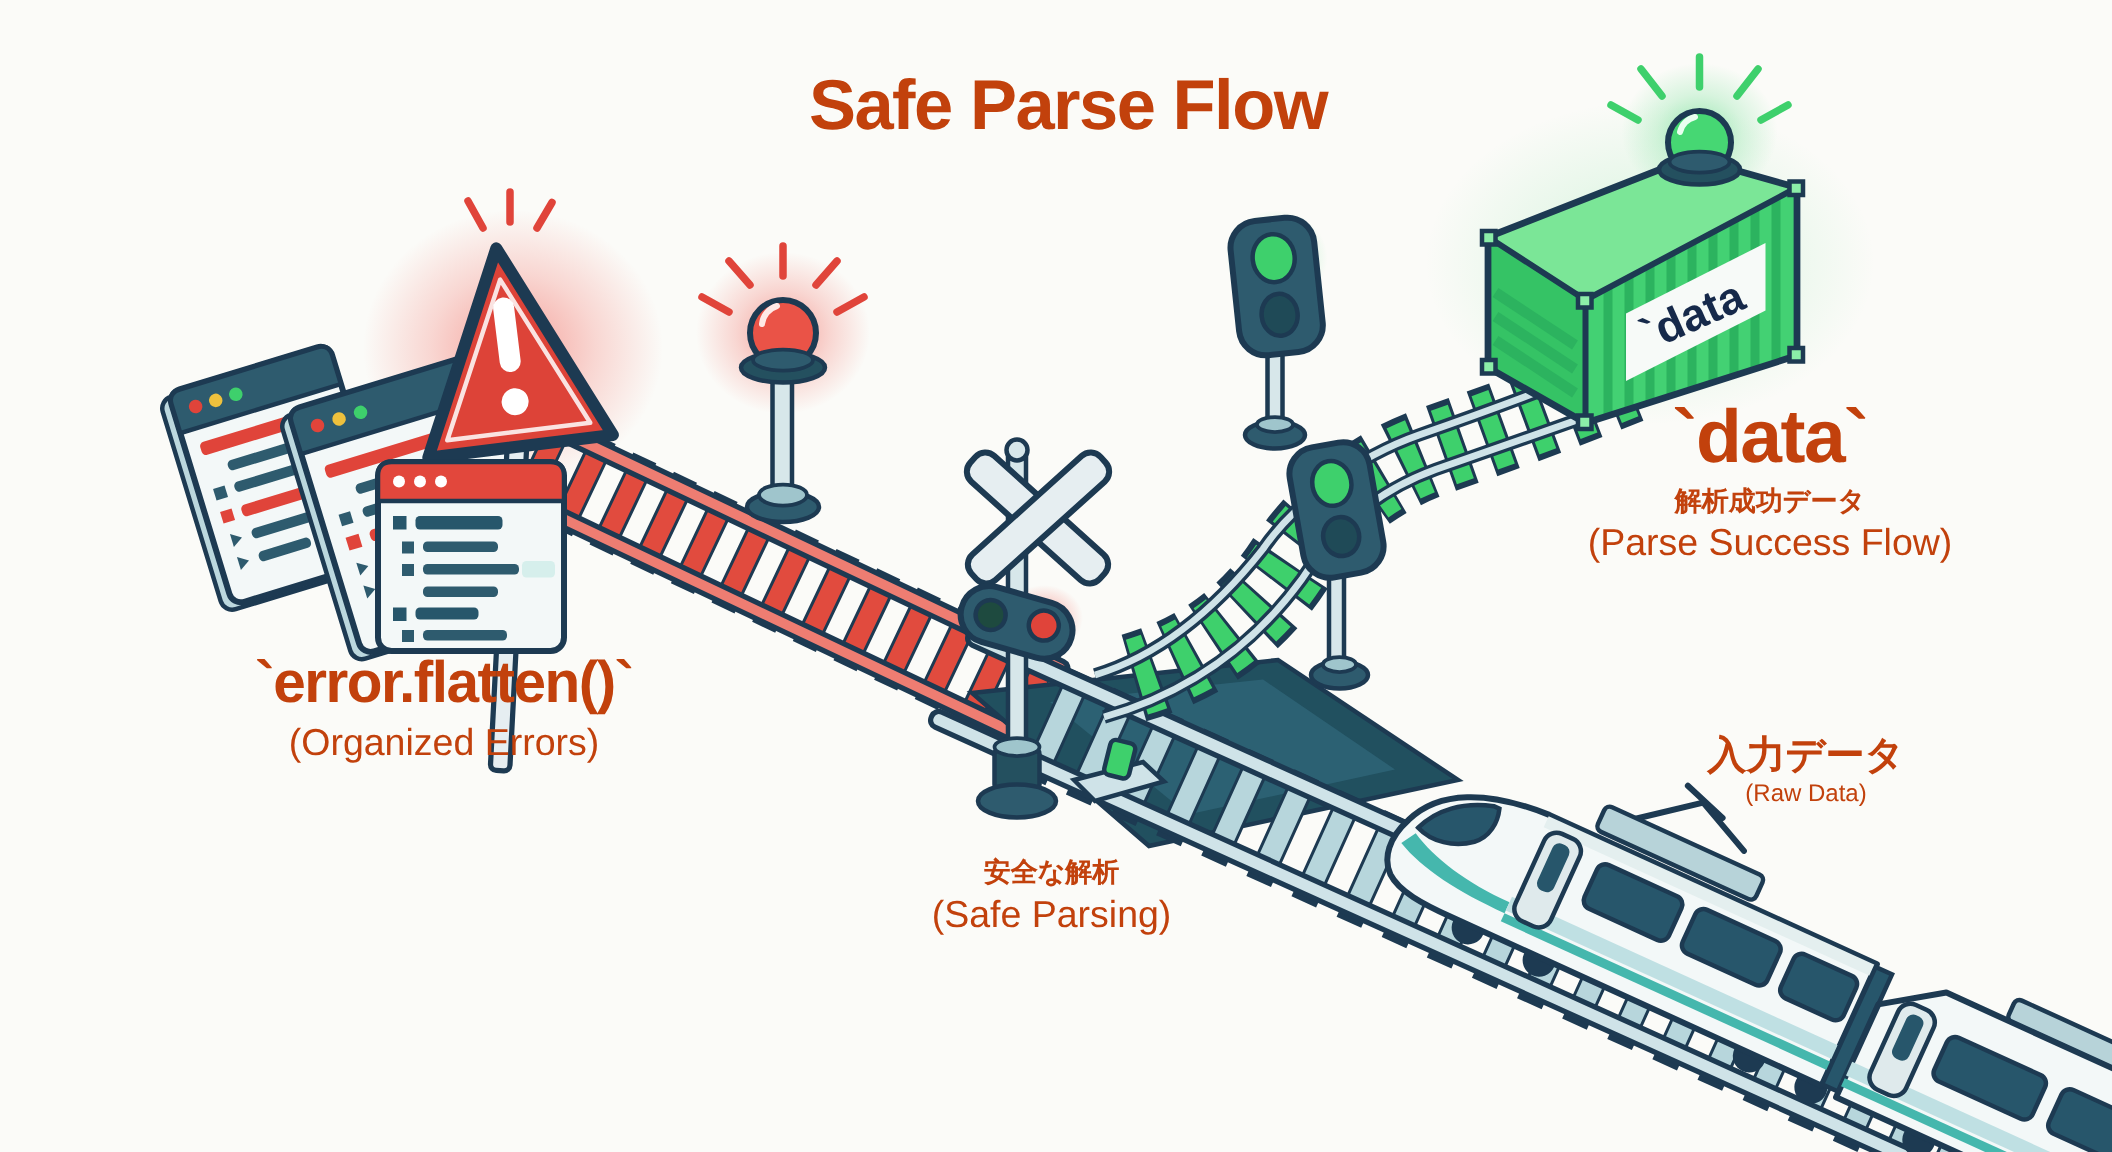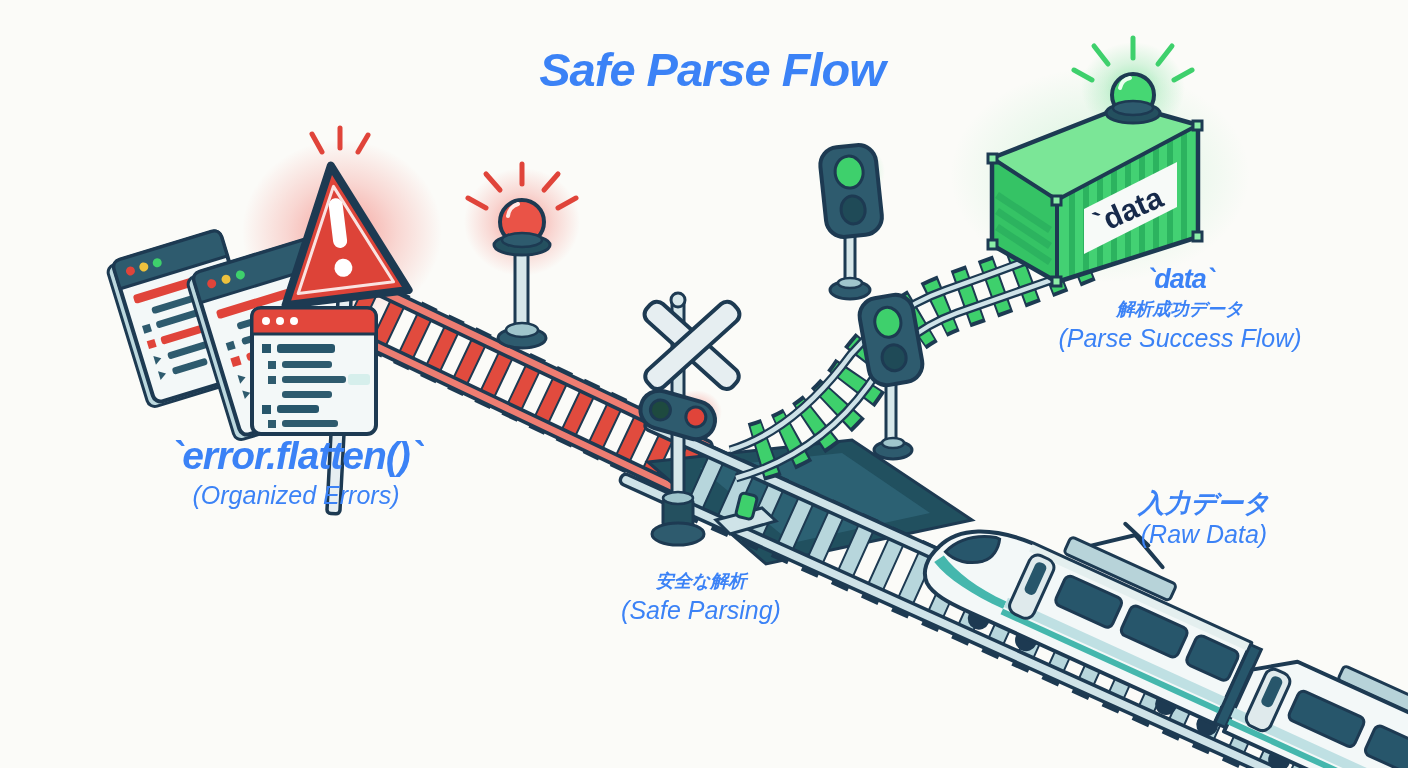--- a/index.html
+++ b/index.html
@@ -1,29 +1,29 @@
 <!DOCTYPE html>
 <html><head>
 <meta charset="utf-8">
 <style>
   html,body{margin:0;padding:0;background:#e8e8e8;}
   #stage{position:relative;width:1408px;height:768px;overflow:hidden;background:#fbfbf8;
          font-family:"Liberation Sans","DejaVu Sans",sans-serif;}
   #scene{position:absolute;left:0;top:0;}
-  .lbl{position:absolute;transform:translateX(-50%);text-align:center;color:#3b82f6;white-space:nowrap;font-style:italic;}
+  .lbl{position:absolute;transform:translateX(-50%);text-align:center;color:#c2410c;white-space:nowrap;}
   .code{font-weight:800;font-size:39px;letter-spacing:-1px;line-height:1.05;}
   .jp{font-weight:700;font-size:18px;margin-top:7px;line-height:1.1;}
   .en{font-weight:400;font-size:25px;margin-top:5px;line-height:1.1;}
   #title{top:42px;left:712px;font-size:47px;font-weight:800;letter-spacing:-1px;}
   #lbl-error{top:436px;left:296px;}
   #lbl-parse{top:565px;left:701px;}
   #lbl-data{top:265px;left:1180px;}
   #lbl-raw{top:489px;left:1204px;}
   #lbl-raw .jp{font-size:26px;margin-top:0;}
-  #lbl-raw .en{font-size:25px;margin-top:3px;}
+  #lbl-raw .en{font-size:16px;margin-top:3px;}
 </style>
 </head>
 <body>
 
 <div id="stage">
 <svg id="scene" width="1408" height="768" viewBox="0 0 1408 768">
   <defs>
     <radialGradient id="gr" cx="50%" cy="50%" r="50%">
       <stop offset="0%" stop-color="rgba(240,85,75,0.55)"></stop>
       <stop offset="55%" stop-color="rgba(240,85,75,0.22)"></stop>
@@ -316,21 +316,21 @@
   <div class="code">`error.flatten()`</div>
   <div class="en">(Organized Errors)</div>
 </div>
 
 <div id="lbl-parse" class="lbl">
   <div class="jp">安全な解析</div>
   <div class="en">(Safe Parsing)</div>
 </div>
 
 <div id="lbl-data" class="lbl">
-  <div class="code" style="font-size:27px">`data`</div>
+  <div class="code" style="font-size:50px">`data`</div>
   <div class="jp">解析成功データ</div>
   <div class="en">(Parse Success Flow)</div>
 </div>
 
 <div id="lbl-raw" class="lbl">
   <div class="jp">入力データ</div>
   <div class="en">(Raw Data)</div>
 </div>
 </div>
 

